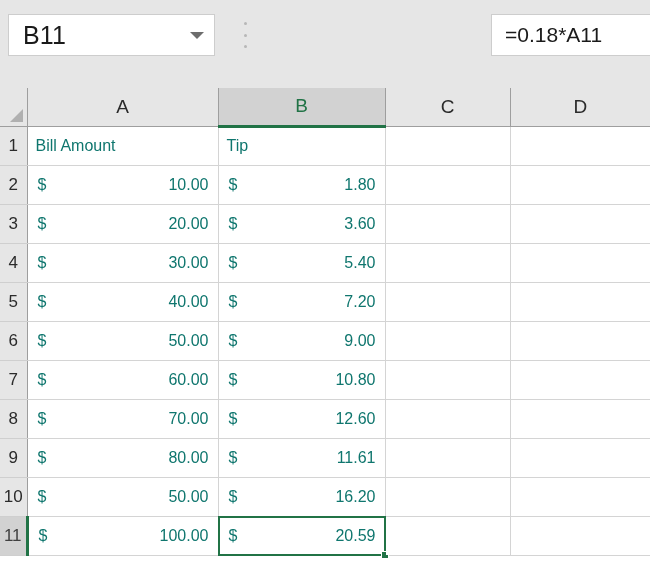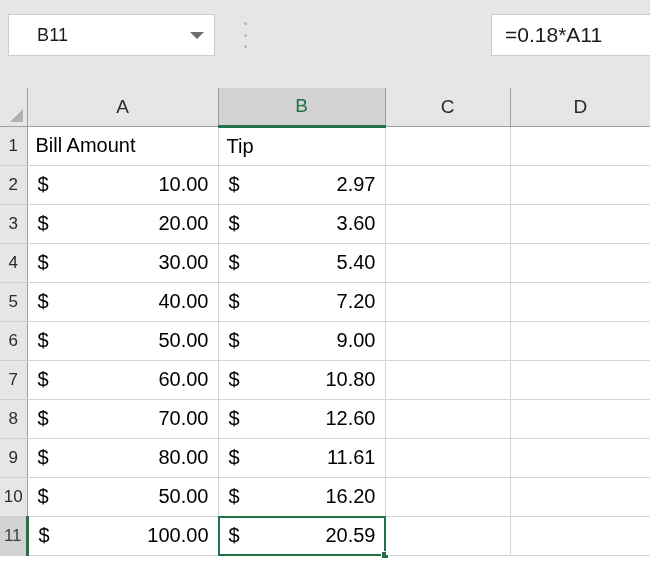--- a/index.html
+++ b/index.html
@@ -30,22 +30,22 @@
     width: 207px; height: 42px;
     background: #ffffff;
     border: 1px solid #cdcdcd;
     box-sizing: border-box;
     display: flex;
     align-items: center;
     cursor: default;
   }
   .name-box-text {
     flex: 1;
-    padding-left: 28px;
-    font-size: 18px;
+    padding-left: 14px;
+    font-size: 25px;
     color: #1a1a1a;
     letter-spacing: 0.2px;
   }
   .name-box-chevron {
     width: 34px;
     display: flex;
     align-items: center;
     justify-content: center;
   }
   .name-box-chevron i {
@@ -196,22 +196,22 @@
   th.rowhead.active {
     background: #d2d2d2;
     color: #404040;
     border-right: 3px solid #217346;
   }
 
   td.cell {
     background: #ffffff;
     border-right: 1px solid #d4d4d4;
     border-bottom: 1px solid #d4d4d4;
-    font-size: 20px;
-    color: #000000;
+    font-size: 16px;
+    color: #0f766e;
     vertical-align: middle;
     position: relative;
     cursor: cell;
   }
   td.cell.last { border-right: none; }
 
   
   .txt {
     padding-left: 8px;
     white-space: nowrap;
@@ -306,21 +306,21 @@
         <th class="rowhead">2</th>
         <td class="cell">
           <div class="cur">
             <span>$</span>
             <span>10.00</span>
           </div>
         </td>
         <td class="cell">
           <div class="cur">
             <span>$</span>
-            <span>2.97</span>
+            <span>1.80</span>
           </div>
         </td>
         <td class="cell"></td>
         <td class="cell last"></td>
       </tr>
 
       <tr class="data-row">
         <th class="rowhead">3</th>
         <td class="cell">
           <div class="cur">

